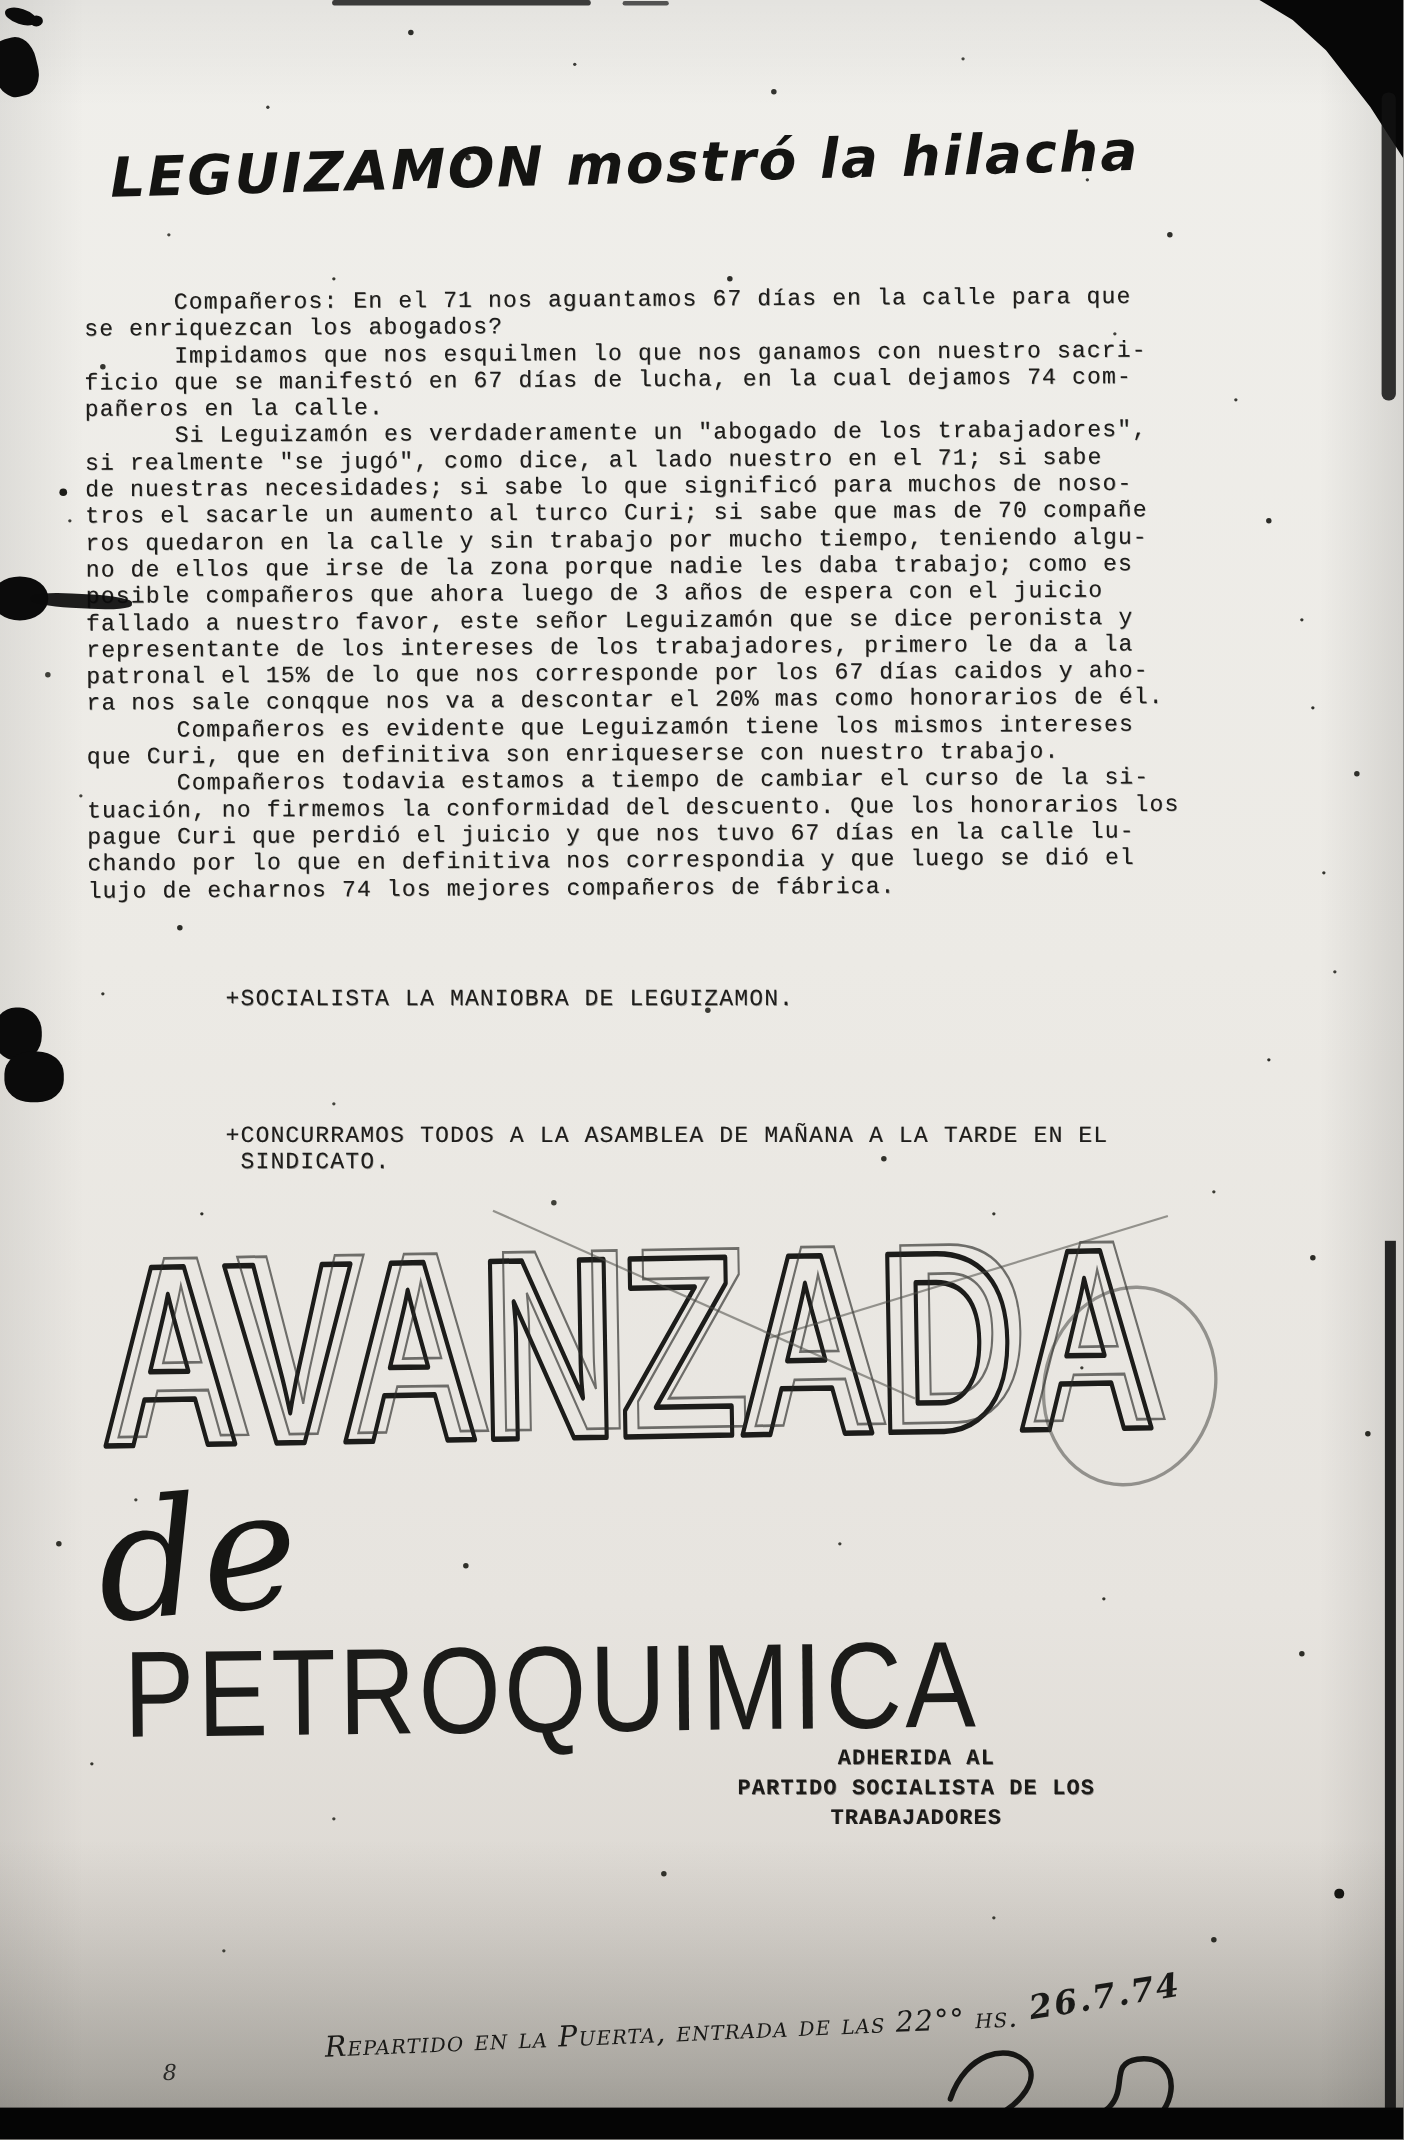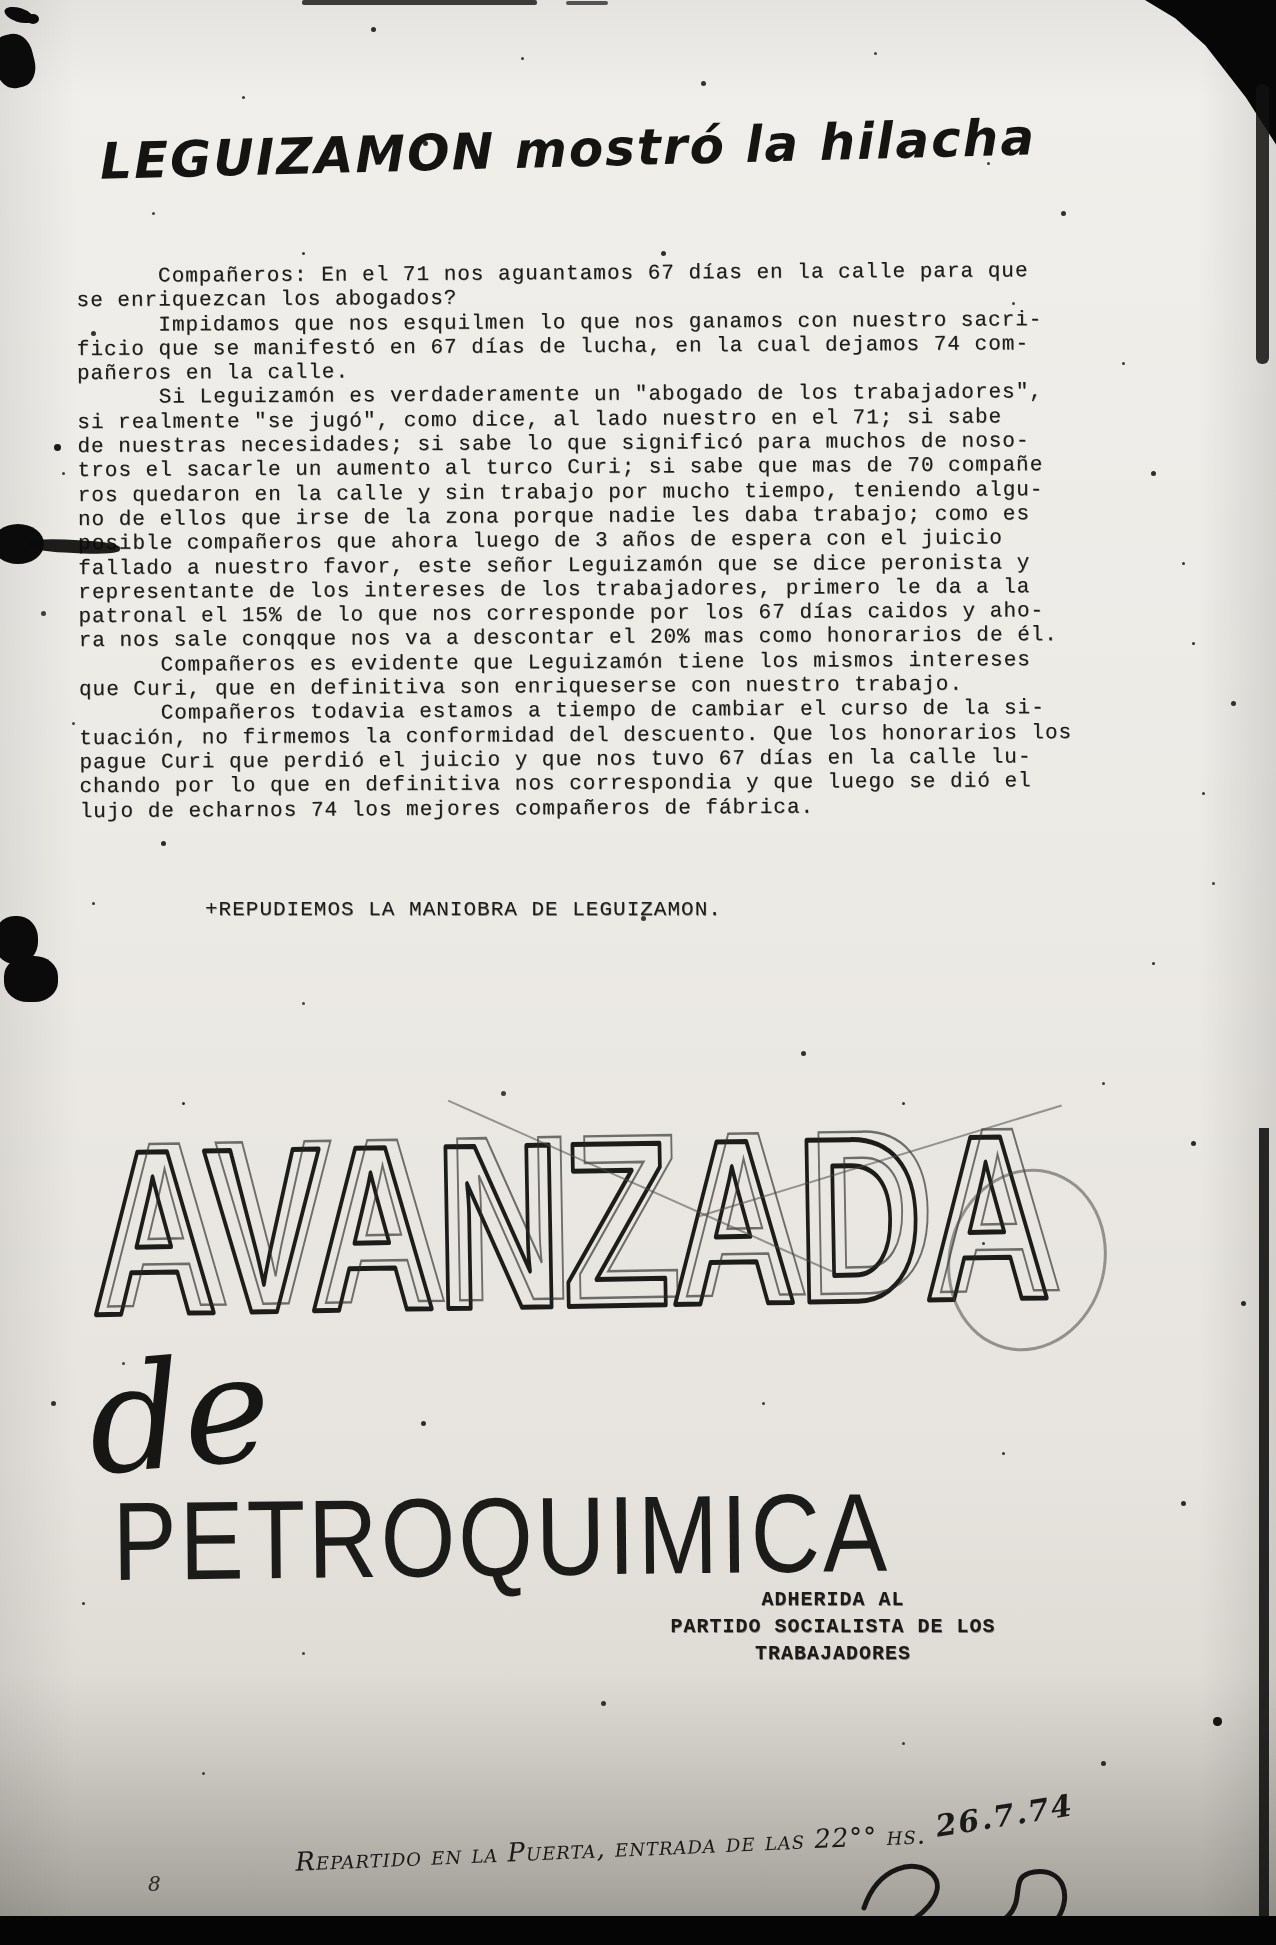--- a/index.html
+++ b/index.html
@@ -100,21 +100,23 @@
 ra nos sale conqque nos va a descontar el 20% mas como honorarios de él.</div>
     <div class="typed">      Compañeros es evidente que Leguizamón tiene los mismos intereses
 que Curi, que en definitiva son enriqueserse con nuestro trabajo.</div>
     <div class="typed">      Compañeros todavia estamos a tiempo de cambiar el curso de la si-
 tuación, no firmemos la conformidad del descuento. Que los honorarios los
 pague Curi que perdió el juicio y que nos tuvo 67 días en la calle lu-
 chando por lo que en definitiva nos correspondia y que luego se dió el
 lujo de echarnos 74 los mejores compañeros de fábrica.</div>
   </div>
 
-  <div class="abs typed demand" style="top:898px;">+REPUDIEMOS LA MANIOBRA DE LEGUIZAMON.</div>
+  <div class="abs typed demand" style="top:898px;">+SOCIALISTA LA MANIOBRA DE LEGUIZAMON.</div>
+  <div class="abs typed demand" style="top:1022px;">+CONCURRAMOS TODOS A LA ASAMBLEA DE MAÑANA A LA TARDE EN EL
+ SINDICATO.</div>
 
   <svg class="abs bigword-svg" width="1010" height="225" viewBox="0 0 1010 225" style="transform:rotate(-1deg);">
     <text x="8" y="198" font-family="Liberation Sans, sans-serif" font-weight="bold" font-size="235" fill="none" stroke="#1c1c1a" stroke-width="5" stroke-linejoin="round" textLength="960" lengthAdjust="spacingAndGlyphs">AVANZADA</text>
     <text x="20" y="190" font-family="Liberation Sans, sans-serif" font-weight="bold" font-size="235" fill="none" stroke="#2b2b28" stroke-width="2.5" opacity="0.65" textLength="960" lengthAdjust="spacingAndGlyphs">AVANZADA</text>
   </svg>
   <div class="abs sketchline" style="left:430px;top:1185px;width:420px;transform:rotate(24deg);"></div>
   <div class="abs sketchline" style="left:690px;top:1160px;width:380px;transform:rotate(-17deg);"></div>
   <div class="abs sketch-ellipse"></div>
 
   <div class="abs deword">de</div>

